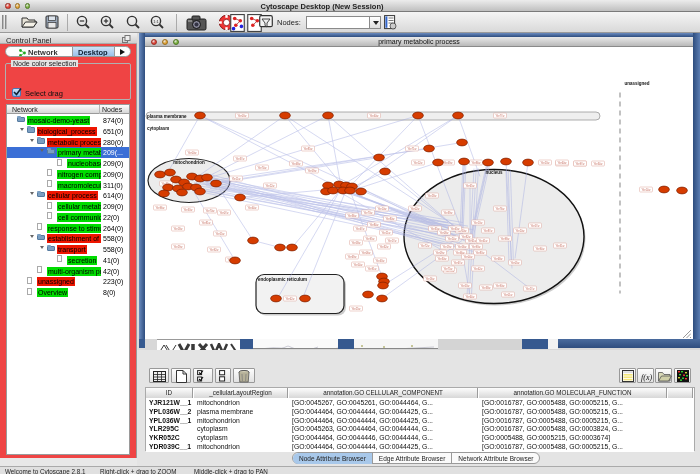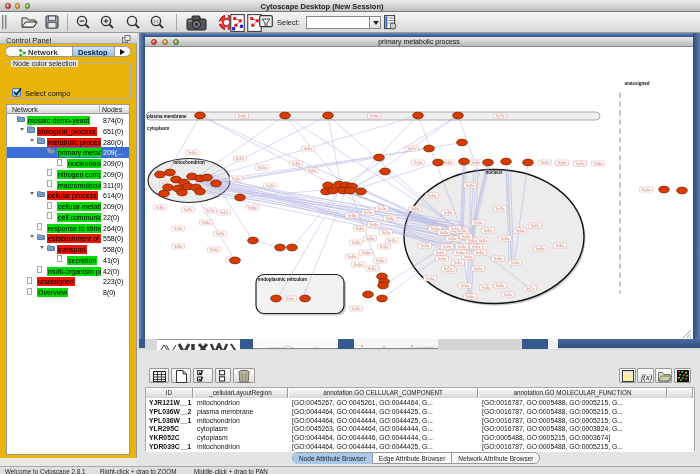--- a/index.html
+++ b/index.html
@@ -76,21 +76,21 @@
       <circle cx="4" cy="4" r="1.6" fill="#d22"></circle>
       <circle cx="9" cy="6" r="1.6" fill="#d22"></circle>
       <circle cx="5" cy="10" r="1.6" fill="#d22"></circle>
     </svg>
 <svg style="position:absolute;left:259px;top:3px" width="14" height="14" viewBox="0 0 14 14">
       <rect x="0.7" y="0.7" width="12.6" height="11" rx="1.5" fill="#f4f4f4" stroke="#333" stroke-width="1.2"></rect>
       <path d="M3 4 L11 4 L8 8 L8 12 L6 10.5 L6 8 Z" fill="#eee" stroke="#333" stroke-width="0.9"></path>
     </svg>
 <div class="abs" style="left:67px;top:2px;width:1px;height:17px;background:#aaa"></div>
 <div class="abs" style="left:176px;top:2px;width:1px;height:17px;background:#aaa"></div>
-<div class="abs" style="left:277px;top:6px;font-size:7.5px;color:#222">Select:</div>
+<div class="abs" style="left:277px;top:6px;font-size:7.5px;color:#222">Nodes:</div>
 <div class="abs" style="left:306px;top:3.5px;width:64px;height:13px;background:#fff;border:1px solid #8a8a8a"></div>
 <div class="abs" style="left:370px;top:3.5px;width:11px;height:13px;background:linear-gradient(#fff,#ddd);border:1px solid #8a8a8a;border-left:none"></div>
 <div class="abs" style="left:372.5px;top:8.5px;width:0;height:0;border-left:3px solid transparent;border-right:3px solid transparent;border-top:4px solid #222"></div>
 <svg style="position:absolute;left:384px;top:2.5px" width="13" height="15" viewBox="0 0 13 15">
       <rect x="0.6" y="0.6" width="10" height="13" fill="#fff" stroke="#333"></rect>
       <rect x="1.4" y="1.4" width="2" height="11.4" fill="#36c"></rect>
       <line x1="4.5" y1="3" x2="9.5" y2="3" stroke="#555" stroke-width="0.8"></line>
       <line x1="4.5" y1="5.5" x2="9.5" y2="5.5" stroke="#555" stroke-width="0.8"></line>
       <line x1="4.5" y1="8" x2="9.5" y2="8" stroke="#555" stroke-width="0.8"></line>
       <circle cx="9" cy="11" r="3" fill="#ccc" stroke="#333" stroke-width="0.7"></circle>
@@ -500,21 +500,21 @@
     <svg class="abs" style="left:536px;top:281px" width="10" height="10">
         <g stroke="#999" stroke-width="1">
           <line x1="10" y1="2" x2="2" y2="10"></line>
           <line x1="10" y1="5.5" x2="5.5" y2="10"></line>
           <line x1="10" y1="9" x2="9" y2="10"></line>
         </g>
       </svg>
   </div>
 </div>
 
-<div class="abs" style="left:0;top:33px;width:137px;height:425px;background:#eab308;border-right:1px solid #9a9a9a">
+<div class="abs" style="left:0;top:33px;width:137px;height:425px;background:#ef4444;border-right:1px solid #9a9a9a">
   <div class="abs" style="left:0;top:0;width:137px;height:11px;background:linear-gradient(#f0f0f0,#cfcfcf);border-bottom:1px solid #aaa">
     <span class="abs" style="left:6px;top:2.5px;font-size:7.5px;color:#222">Control Panel</span>
     <svg class="abs" style="left:122px;top:2px" width="9" height="8">
         <rect x="0.5" y="2.5" width="5" height="5" fill="none" stroke="#777"></rect>
         <rect x="3" y="0.5" width="5" height="5" fill="#eee" stroke="#777"></rect>
       </svg>
   </div>
 
   <div class="abs" style="left:5px;top:13px;width:126px;height:11px;background:#fdfdfd;border:1px solid #9a9a9a;border-radius:5.5px;overflow:hidden">
     <div class="abs" style="left:66px;top:0;width:42px;height:11px;background:linear-gradient(#cde2f7,#8fbbe8)"></div>
@@ -533,21 +533,21 @@
 
   <div class="abs" style="left:5px;top:30px;width:126px;height:37px;border:1px solid #b0b0b0;border-radius:2px">
     <span class="abs" style="left:5px;top:-4px;background:#e3e3e3;font-size:7px;color:#222;padding:0 2px">Node color selection</span>
   </div>
 
   <div class="abs" style="left:12px;top:55px;width:9px;height:9px;background:linear-gradient(#cfe4fa,#86b7ea);border:1px solid #4a7ab8;border-radius:2px">
     <svg width="11" height="10" style="position:absolute;left:-1px;top:-2px">
         <path d="M2 5 L4.5 7.5 L9 1.5" stroke="#123" stroke-width="1.6" fill="none"></path>
       </svg>
   </div>
-  <div class="abs" style="left:25px;top:56px;font-size:7.5px;color:#111">Select compo</div>
+  <div class="abs" style="left:25px;top:56px;font-size:7.5px;color:#111">Select drag</div>
 
   <div class="abs" style="left:6px;top:71px;width:124px;height:351px;background:#fff;border:1px solid #9a9a9a">
     <div class="abs" style="left:0;top:0;width:122px;height:9px;background:linear-gradient(#fdfdfd,#d7d7d7);border-bottom:1px solid #9a9a9a">
       <span class="abs" style="left:5px;top:0.5px;font-size:7px;color:#222">Network</span>
       <span class="abs" style="left:95px;top:0.5px;font-size:7px;color:#222">Nodes</span>
       <span class="abs" style="left:92px;top:0;width:1px;height:9px;background:#b5b5b5"></span>
     </div>
     <div class="abs" style="left:0;top:-103px;width:122px;height:445px">
 <div style="position:absolute;left:0;top:113.00px;width:122px;height:10.75px;background:transparent;font-size:7px;line-height:9px">
           <span style="position:absolute;left:10px;top:1.5px;width:8px;height:5.5px;background:#7b9fc2;border:0.5px solid #567ba0;border-radius:1px"></span>

